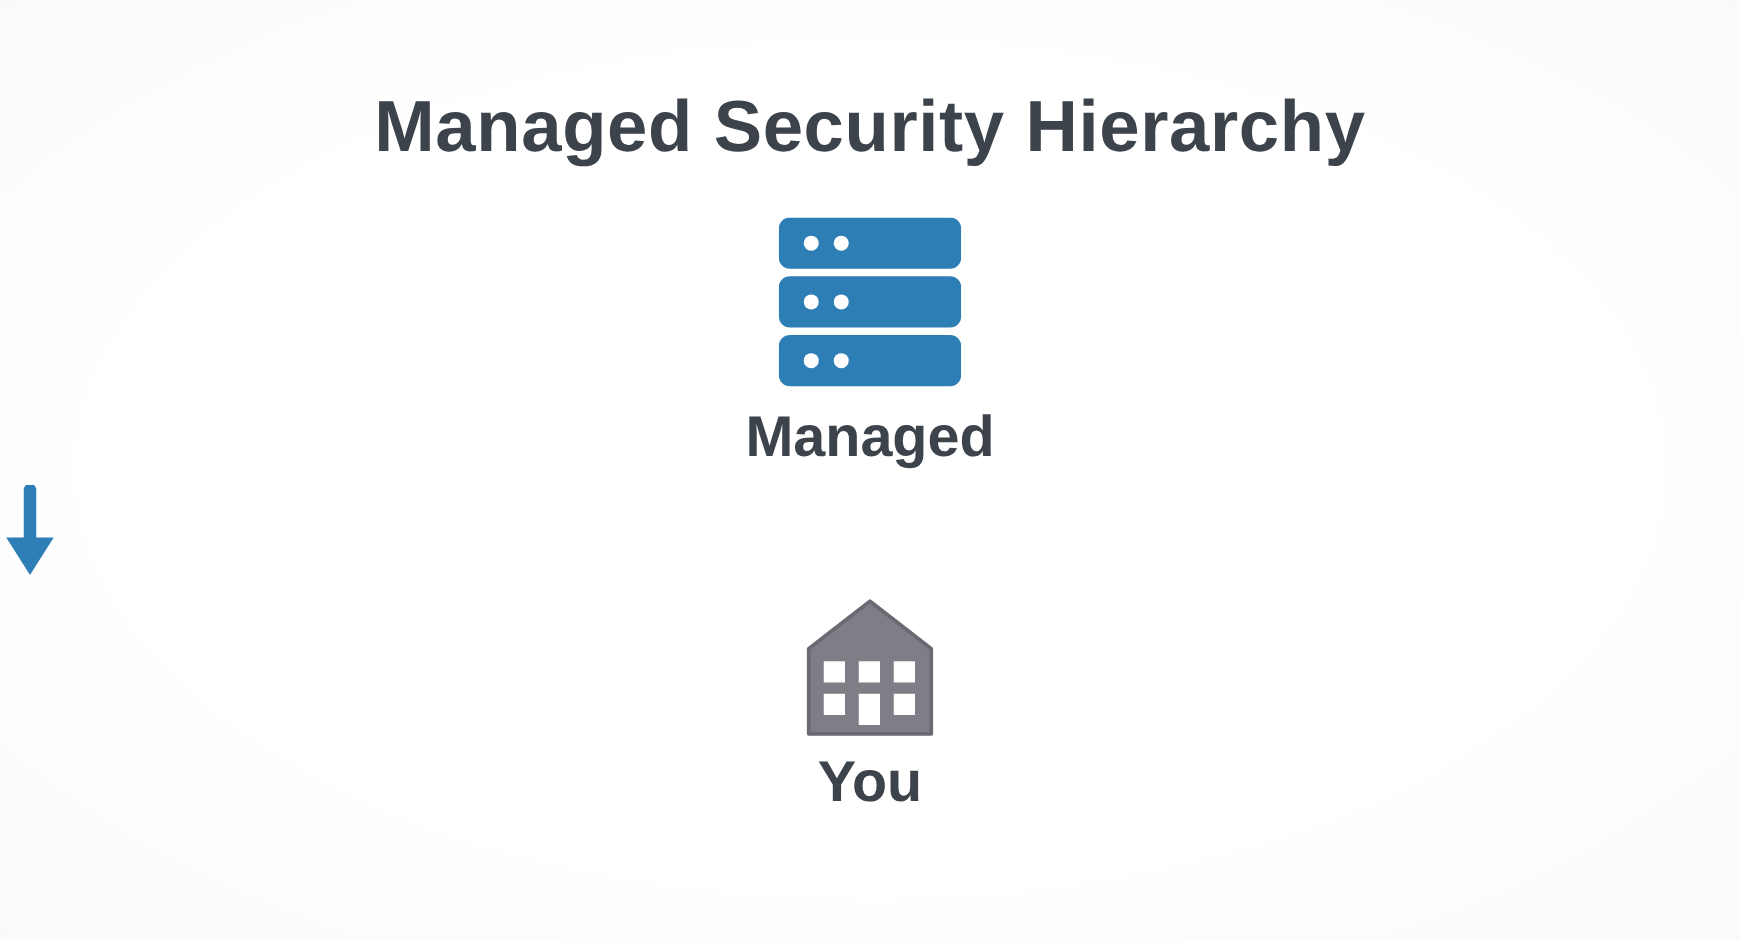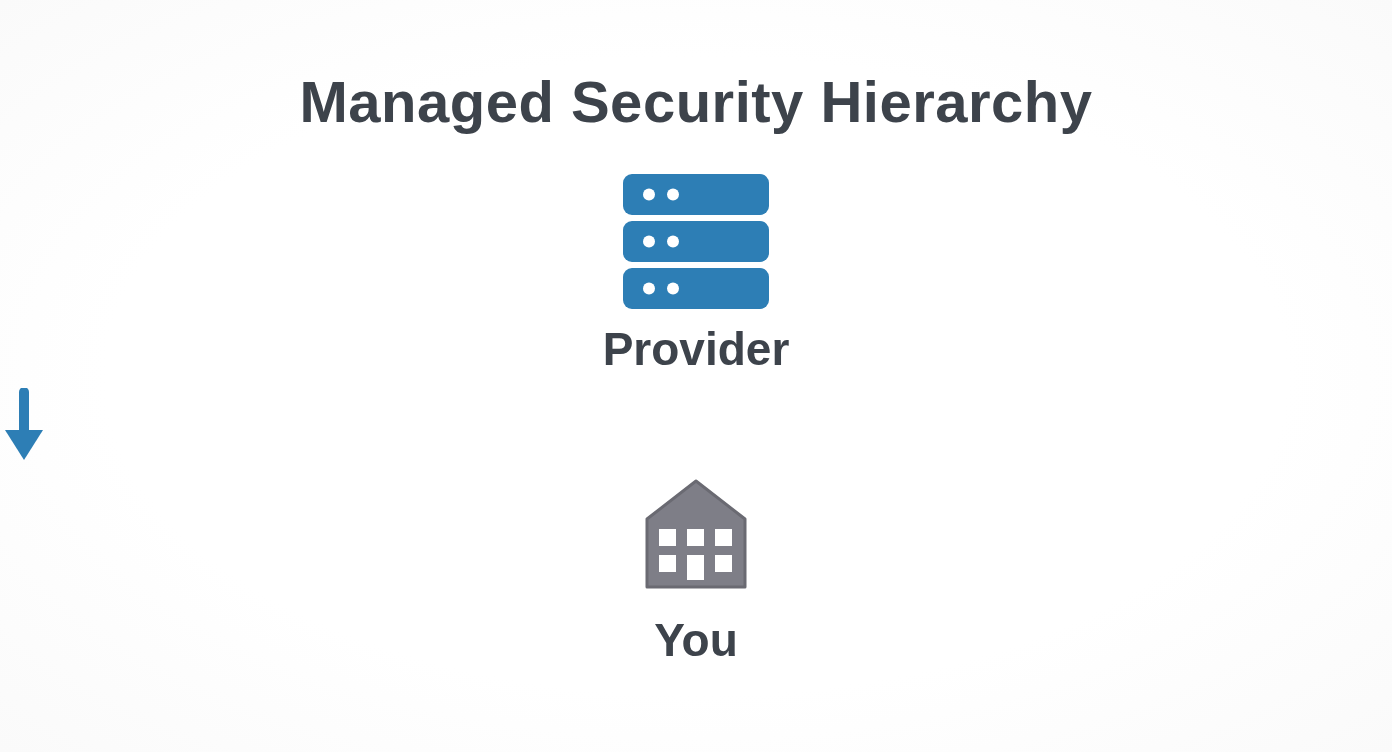--- a/index.html
+++ b/index.html
@@ -69,21 +69,21 @@
   .house-icon .body {
     fill: var(--house-gray, #7e7e87);
     stroke: var(--house-gray-dark, #6a6a72);
     stroke-width: 3;
     stroke-linejoin: round;
   }
   .house-icon .window {
     fill: #ffffff;
   }
   .you-label {
-    margin-top: 25px;
+    margin-top: 10px;
   }
 </style>
 </head>
 <body>
 
 <div class="canvas">
 
   <div class="title">Managed Security Hierarchy</div>
 
   <div class="node">
@@ -93,21 +93,21 @@
       <circle class="dot" cx="50" cy="20.5" r="6"></circle>
 
       <rect class="bar" x="0" y="47" width="146" height="41" rx="9"></rect>
       <circle class="dot" cx="26" cy="67.5" r="6"></circle>
       <circle class="dot" cx="50" cy="67.5" r="6"></circle>
 
       <rect class="bar" x="0" y="94" width="146" height="41" rx="9"></rect>
       <circle class="dot" cx="26" cy="114.5" r="6"></circle>
       <circle class="dot" cx="50" cy="114.5" r="6"></circle>
     </svg>
-    <div class="node-label">Provider</div>
+    <div class="node-label">Managed</div>
   </div>
 
   <svg class="arrow-icon" width="48" height="74" viewBox="0 0 48 74" aria-hidden="true">
     <line class="stem" x1="24" y1="4" x2="24" y2="44"></line>
     <polygon class="head" points="24,72 5,42 43,42"></polygon>
   </svg>
 
   <div class="node">
     <svg class="house-icon" width="104" height="112" viewBox="0 0 104 112" aria-hidden="true">
       <polygon class="body" points="52,3 101,41 101,109 3,109 3,41"></polygon>

